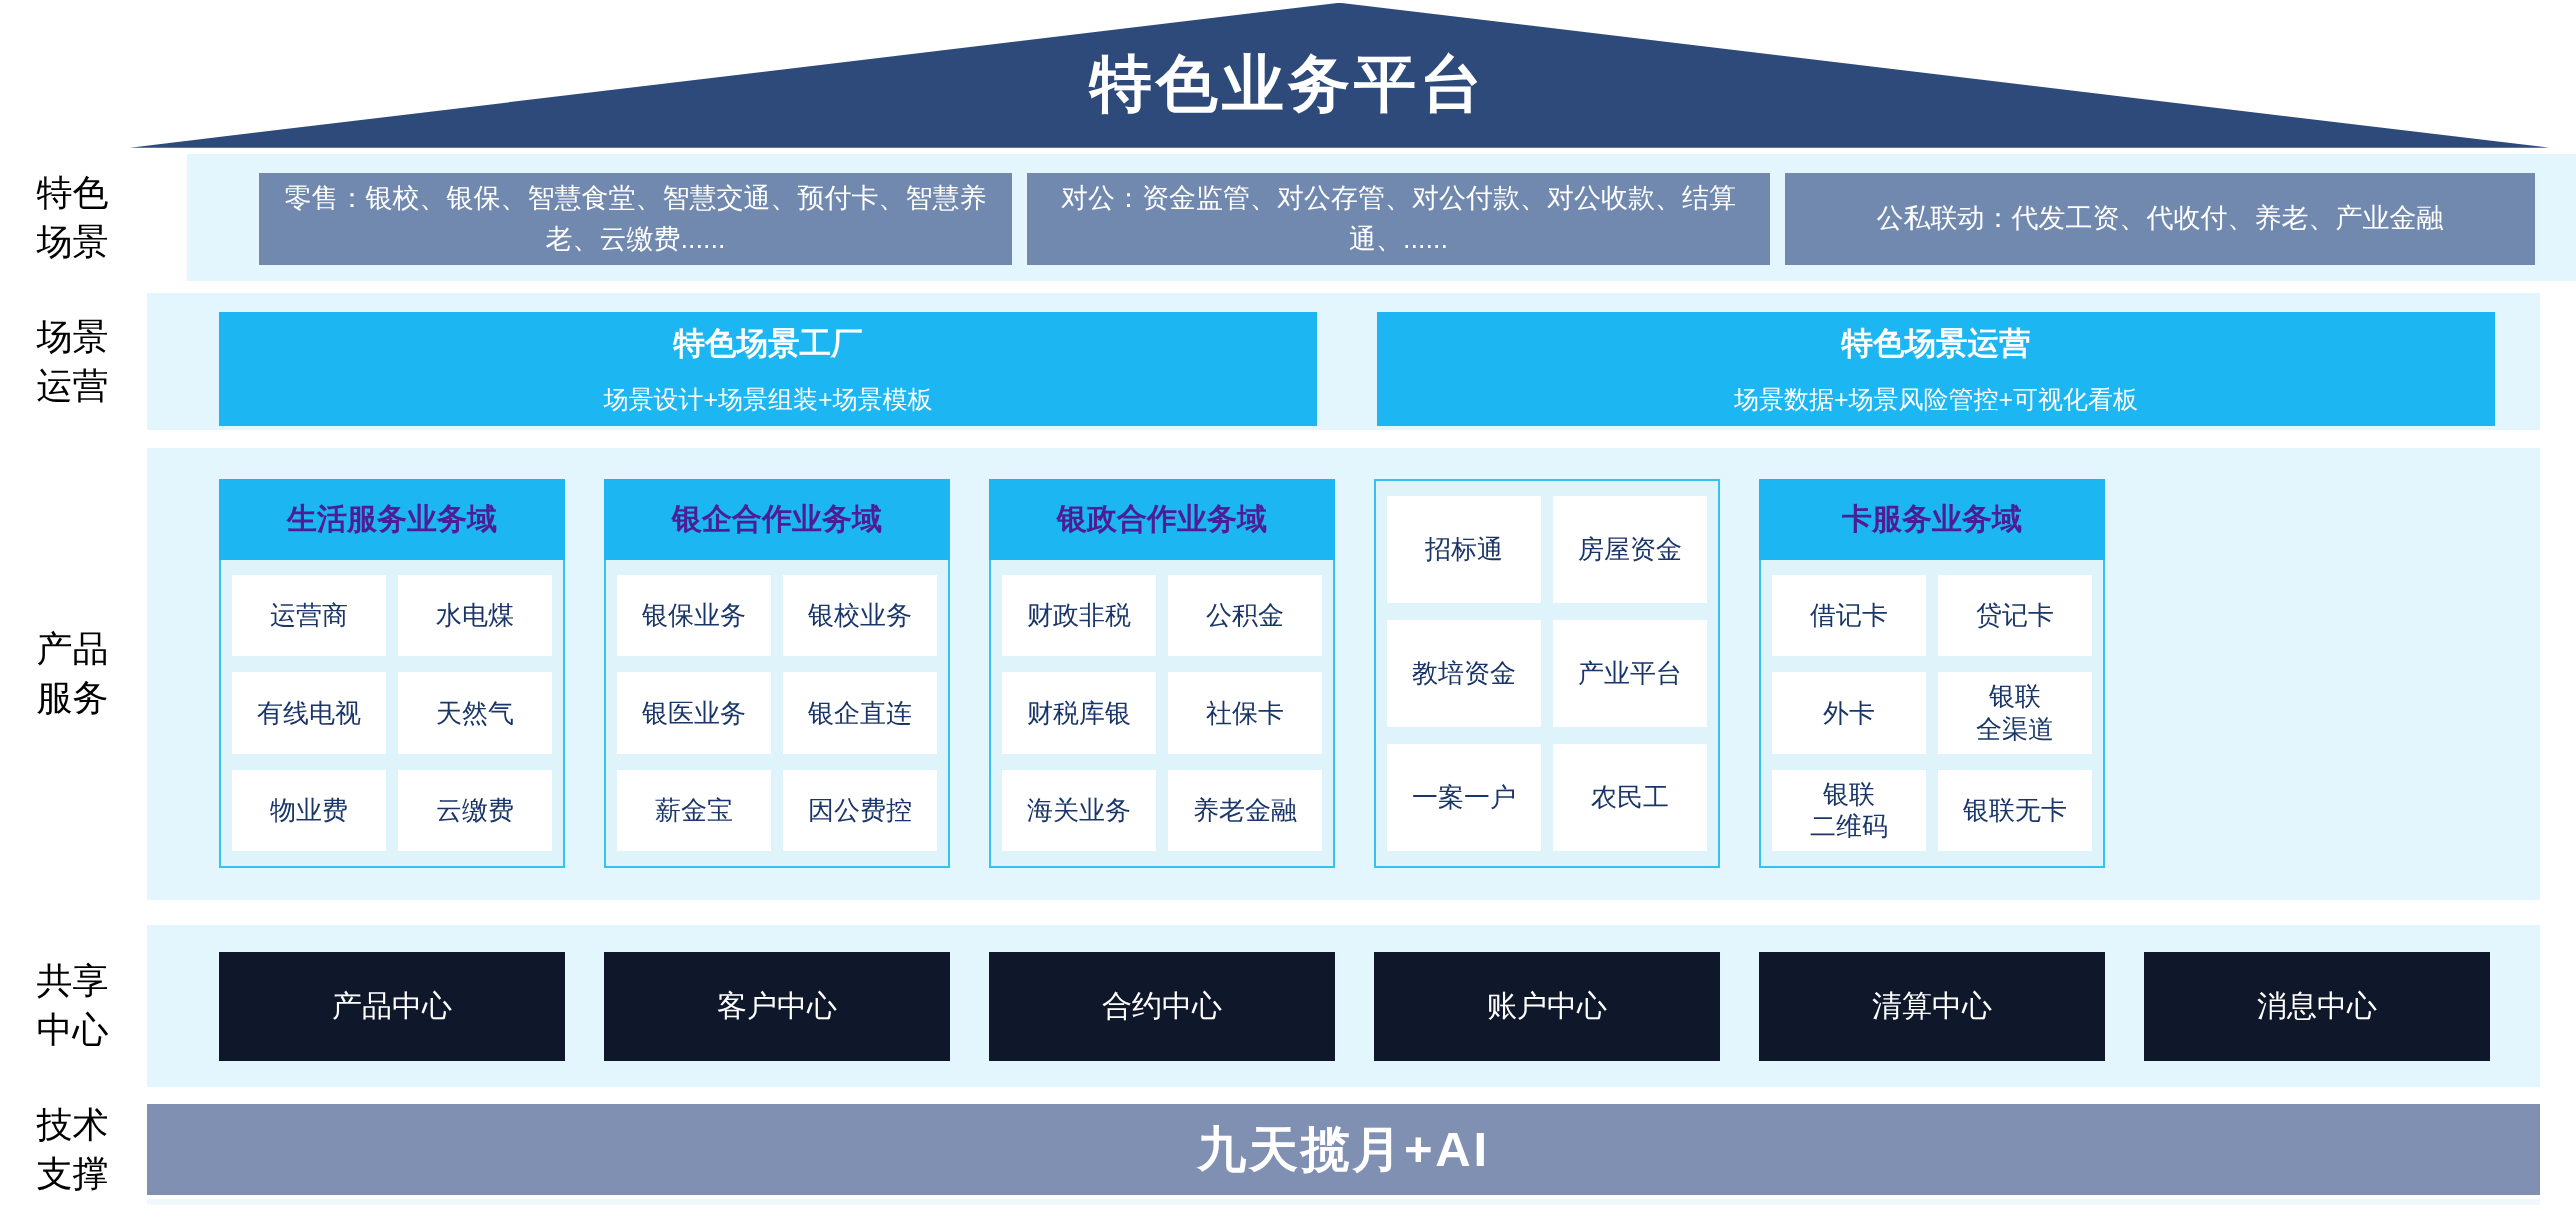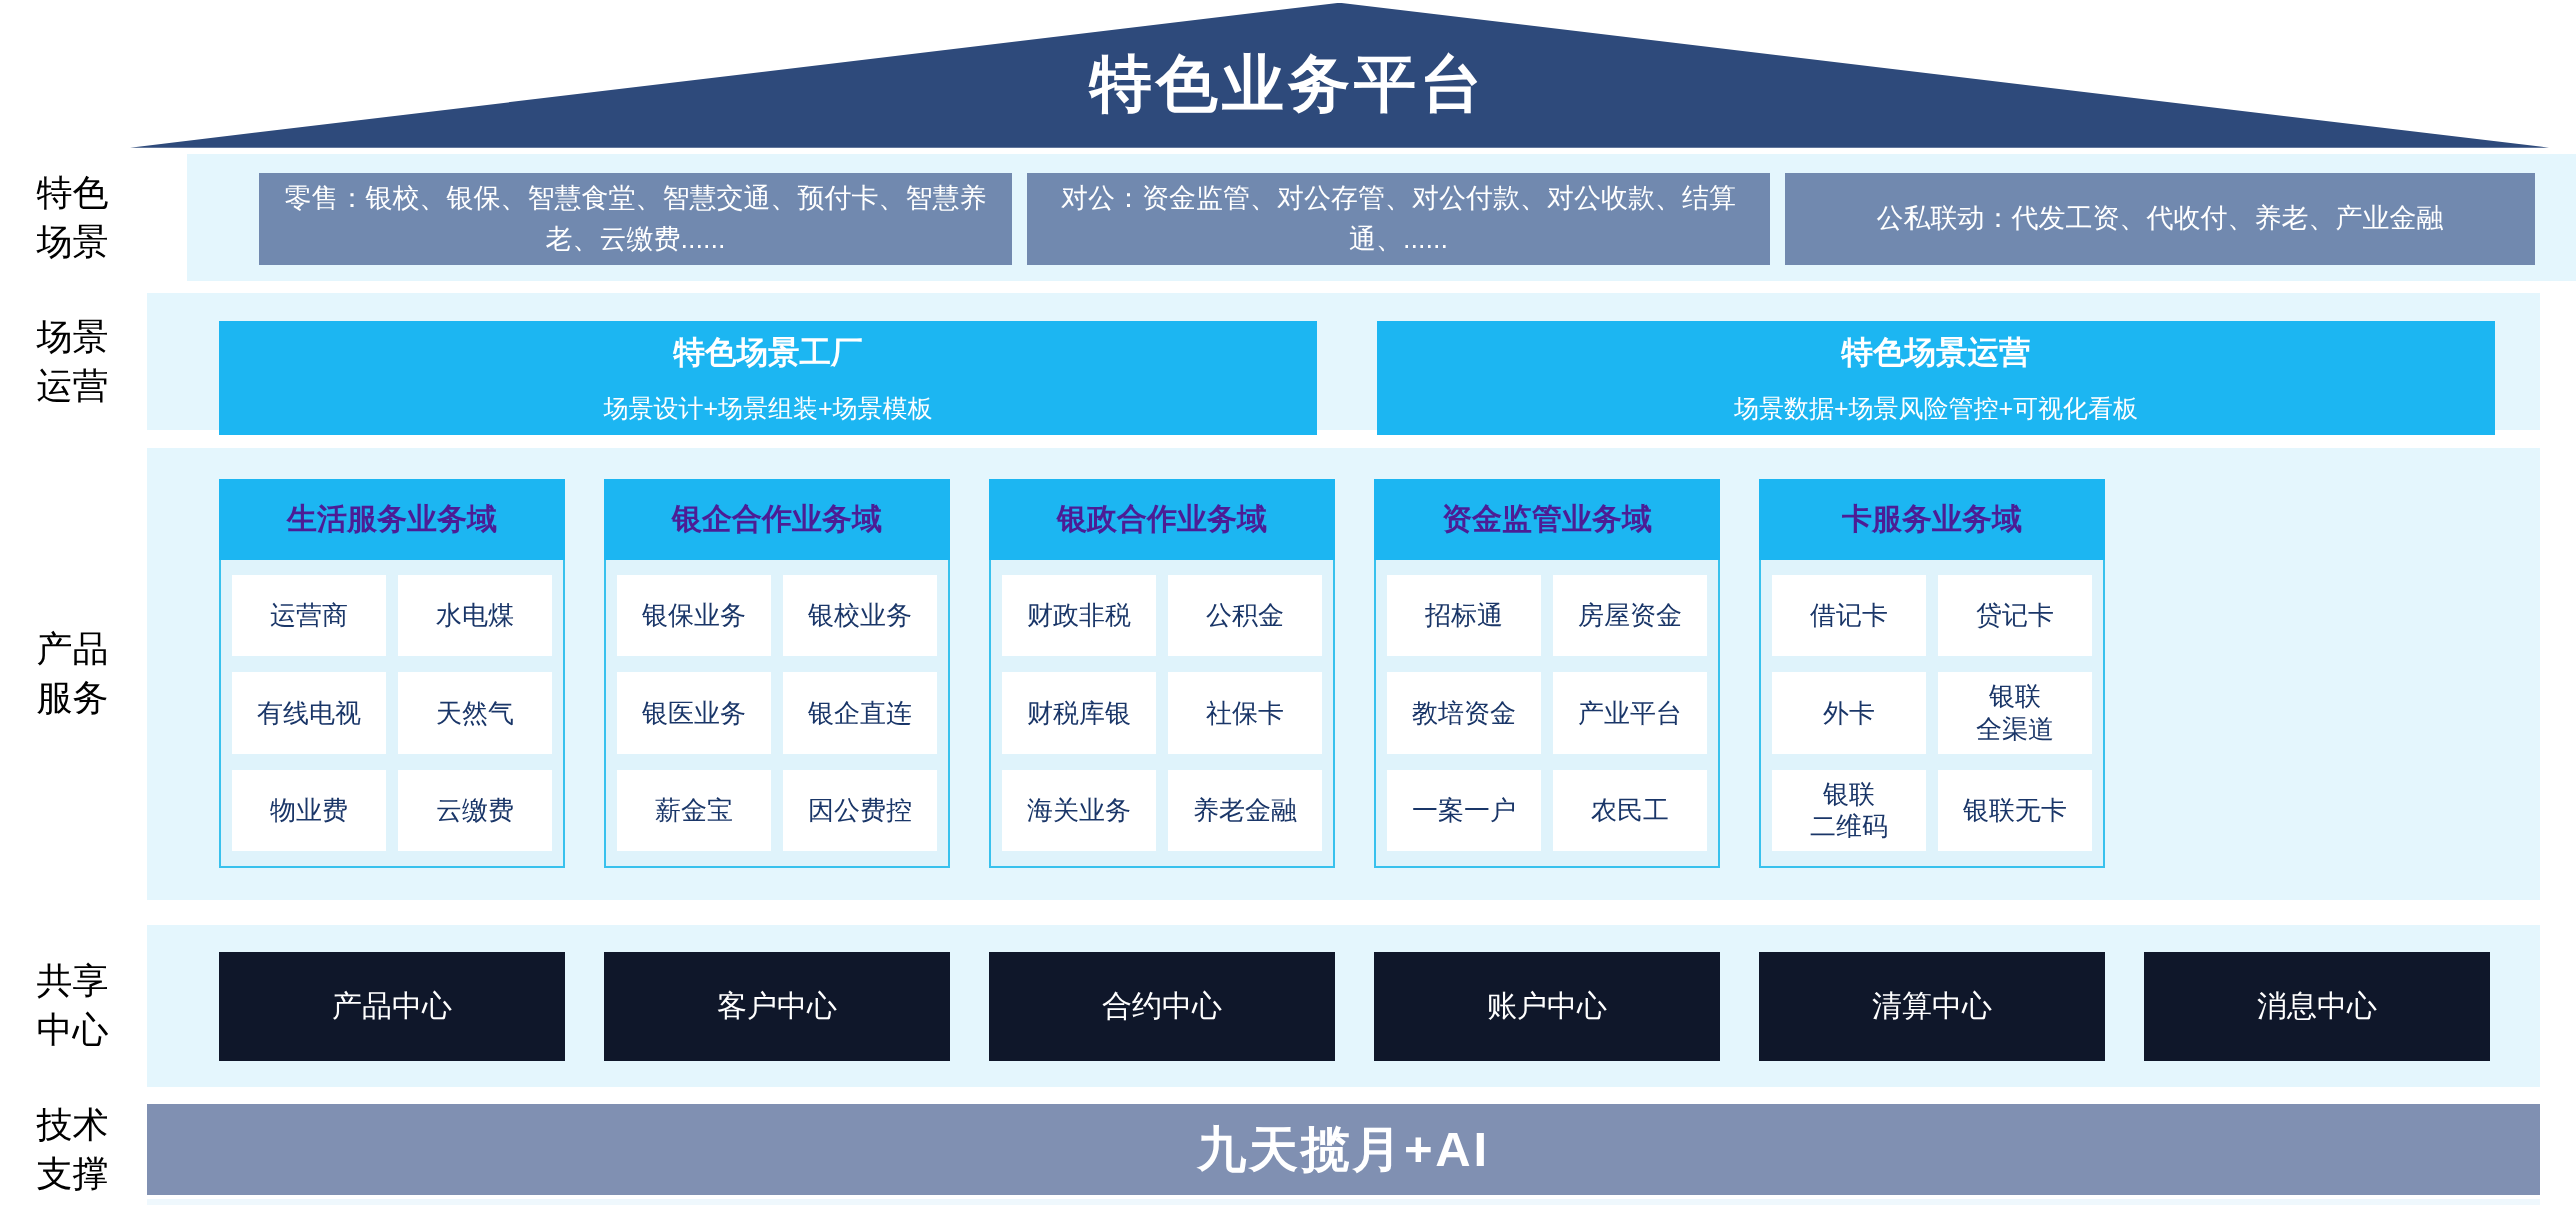--- a/index.html
+++ b/index.html
@@ -88,21 +88,21 @@
     text-align: center;
     box-sizing: border-box;
     padding: 0 23px;
   }
   .scene-box.w1 { width: 753px; }
   .scene-box.w2 { width: 743px; }
   .scene-box.w3 { width: 750px; }
   
   .oper-flex {
     display: flex;
-    padding: 28px 0 0 72px;
+    padding: 19px 0 0 72px;
     gap: 60px;
   }
   .oper-box {
     height: 114px;
     background: #1CB6F2;
     color: #ffffff;
     display: flex;
     flex-direction: column;
     align-items: center;
     justify-content: center;
@@ -251,21 +251,20 @@
           <div class="product-cell">财政非税</div>
           <div class="product-cell">公积金</div>
           <div class="product-cell">财税库银</div>
           <div class="product-cell">社保卡</div>
           <div class="product-cell">海关业务</div>
           <div class="product-cell">养老金融</div>
         </div>
       </div>
 
       <div class="product-col">
-        <div class="product-col-header">资金监管业务域</div>
         <div class="product-col-body">
           <div class="product-cell">招标通</div>
           <div class="product-cell">房屋资金</div>
           <div class="product-cell">教培资金</div>
           <div class="product-cell">产业平台</div>
           <div class="product-cell">一案一户</div>
           <div class="product-cell">农民工</div>
         </div>
       </div>
 

